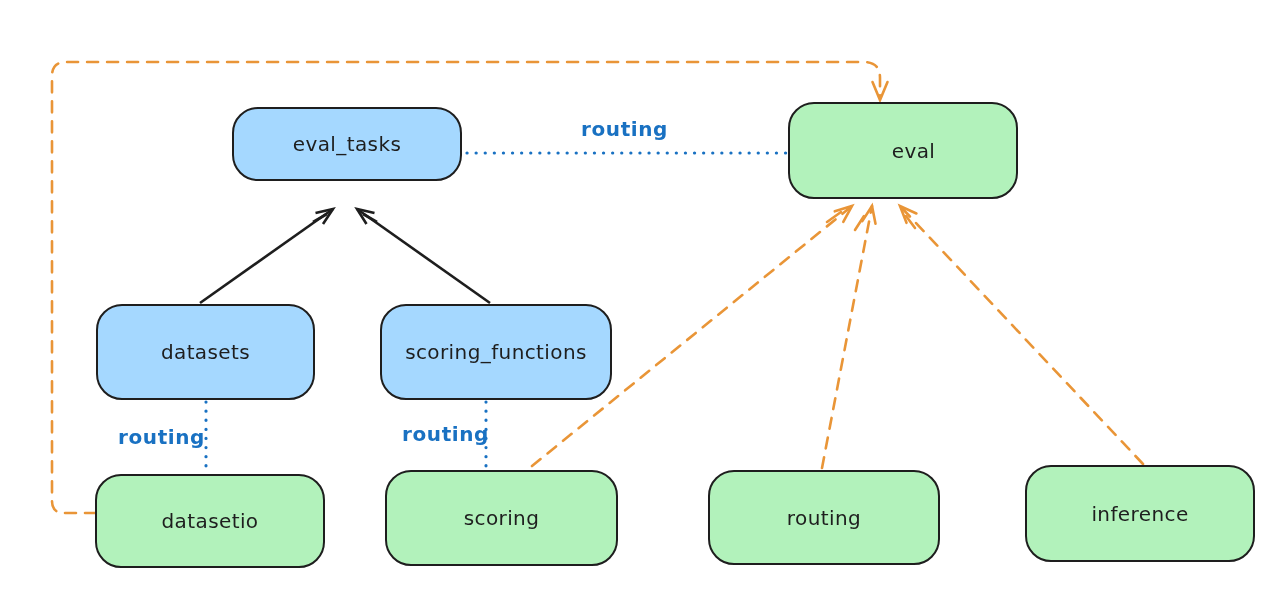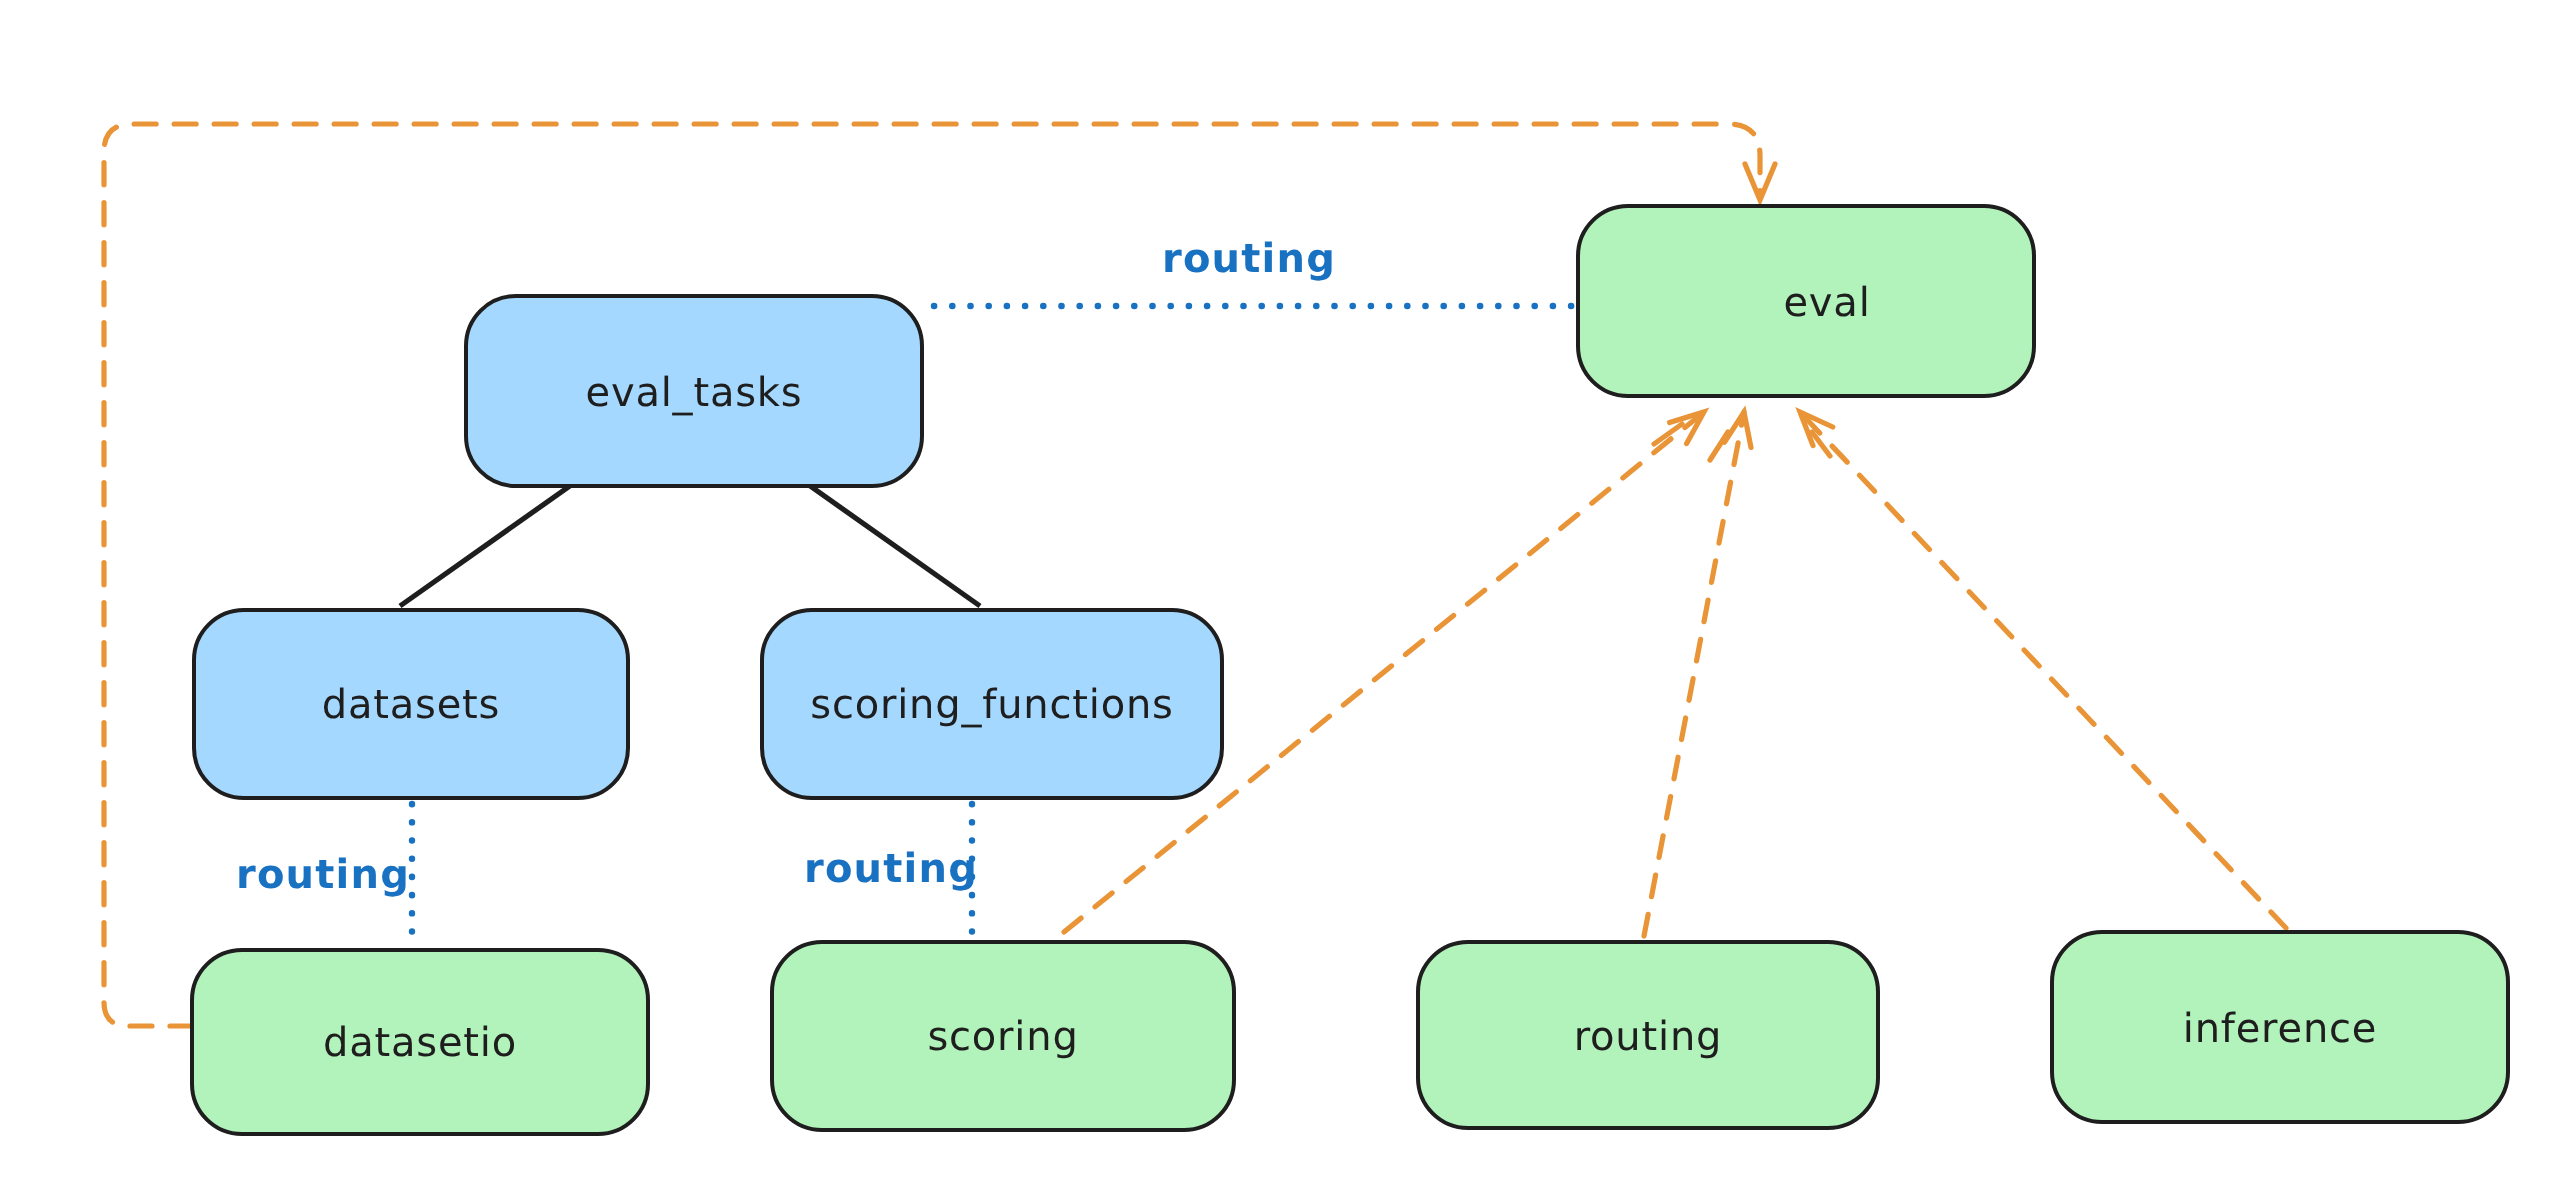--- a/index.html
+++ b/index.html
@@ -88,21 +88,21 @@
     <path class="head-orange" d="M 855 230 L 864 216"></path>
 
     <path class="stroke-orange-dashed" d="M 1143 464 L 900 206"></path>
     <path class="head-orange" d="M 906.5 222.8 L 900 206 L 916.4 213.5"></path>
     <path class="head-orange" d="M 915 228 L 906 216"></path>
 
     <path class="stroke-orange-dashed" d="M 96 513 L 64 513 Q 52 513 52 501 L 52 76 Q 52 62 66 62 L 864 62 Q 880 62 880 78 L 880 97"></path>
     <path class="head-orange" d="M 872.5 82 L 880 100 L 887.5 82"></path>
   </svg>
 
-  <div class="node blue" style="left:232px; top:107px; width:230px; height:97px;margin-top:40px;">
+  <div class="node blue" style="left:232px; top:107px; width:230px; height:74px;">
     <span>eval_tasks</span>
   </div>
 
   <div class="node green" style="left:788px; top:102px; width:230px; height:97px;padding-left:21px;">
     <span>eval</span>
   </div>
 
   <div class="node blue" style="left:96px; top:304px; width:219px; height:96px;">
     <span>datasets</span>
   </div>

